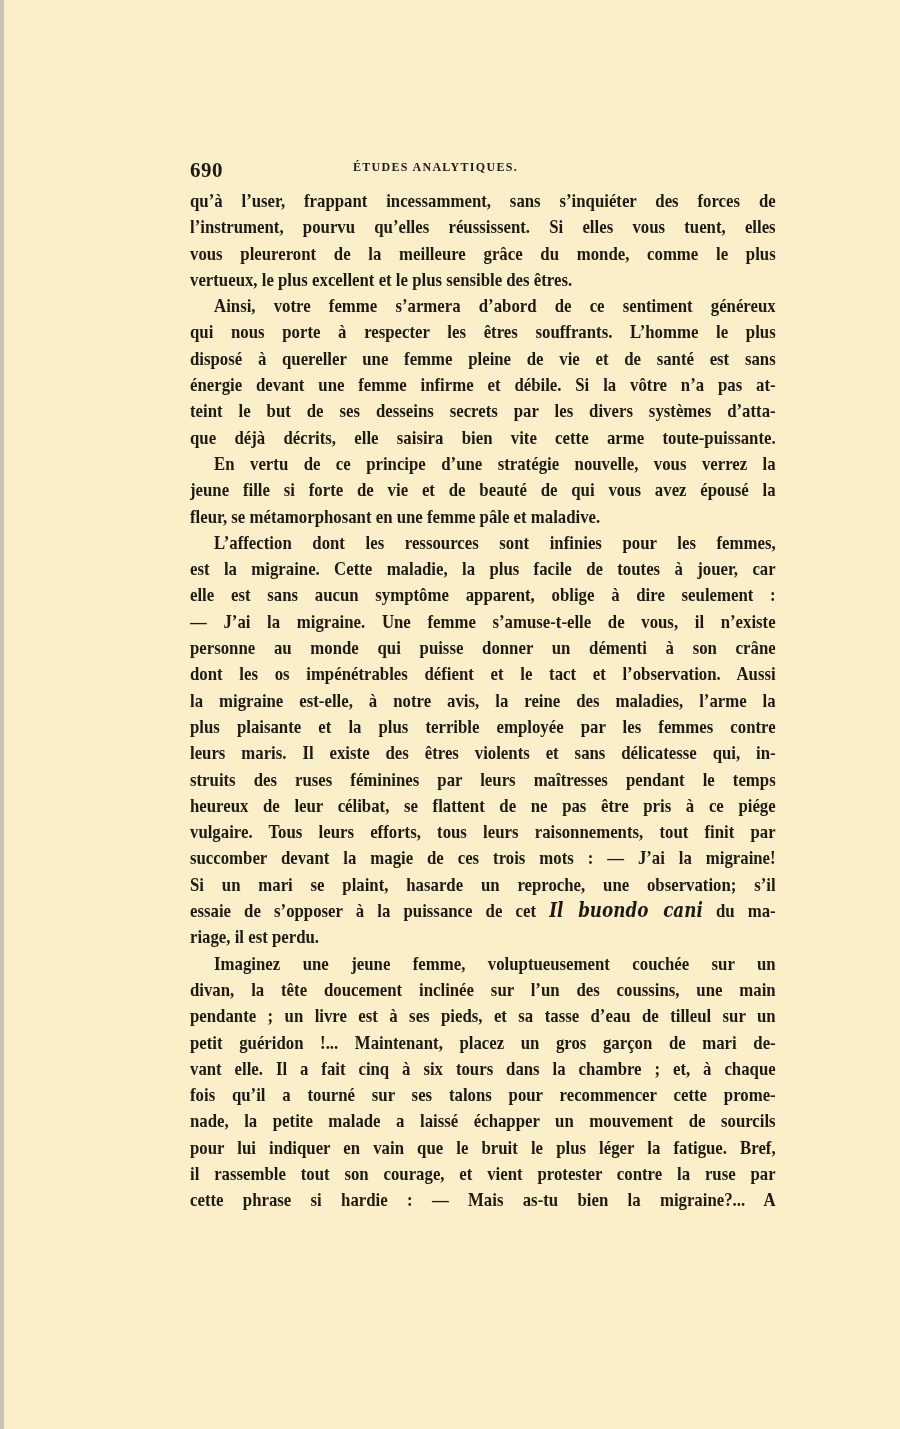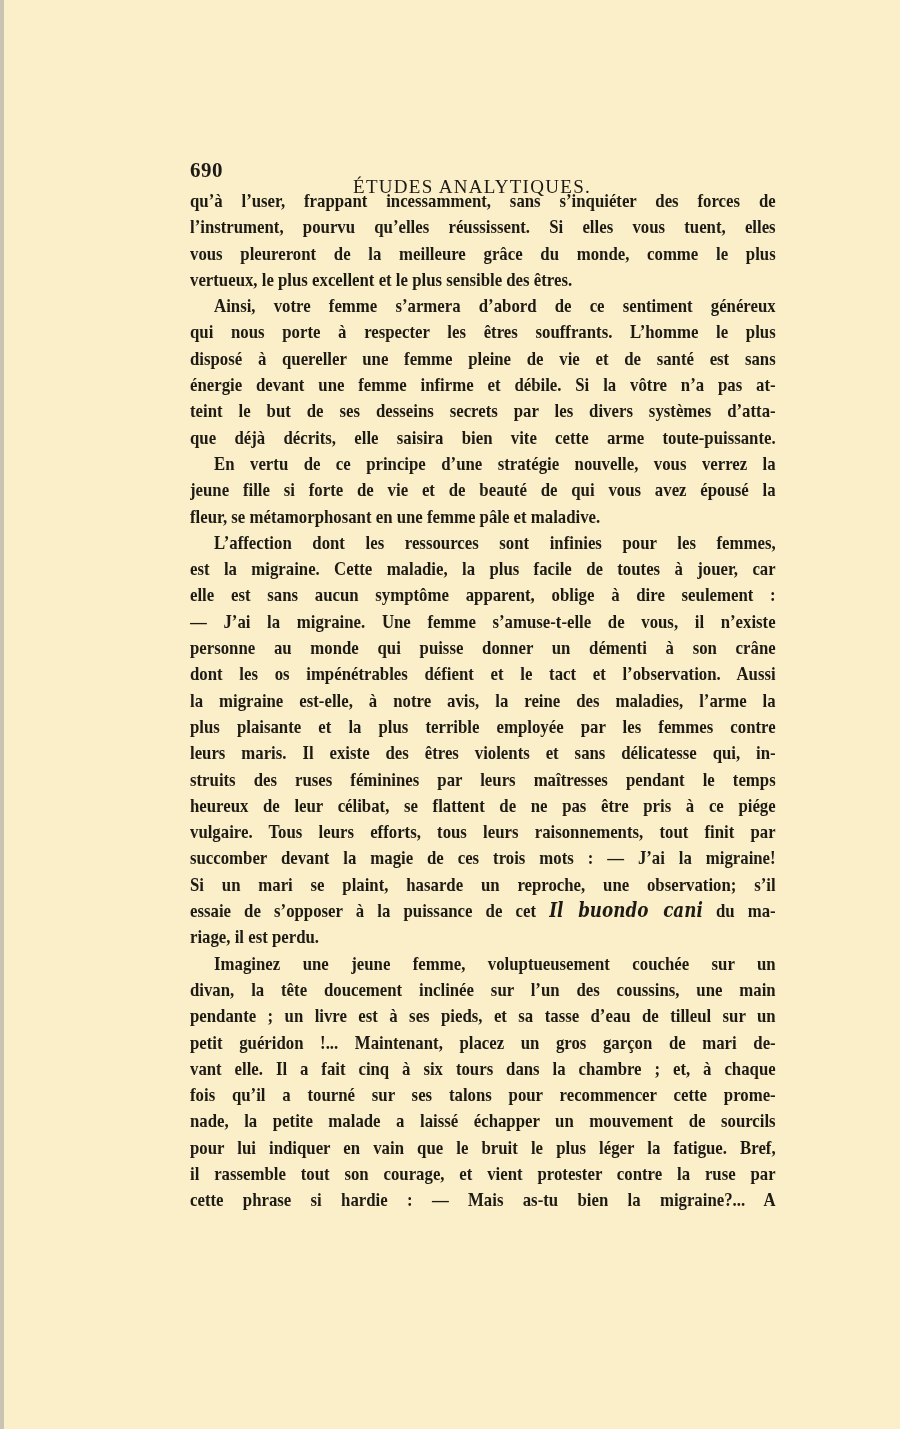--- a/index.html
+++ b/index.html
@@ -18,22 +18,22 @@
       position: absolute; left: 190px; top: 158px; width: 586px;
     }
     .running-head {
       position: relative; height: 28px;
     }
     .page-number {
       position: absolute; left: 0; top: 0;
       font-size: 21px; font-weight: bold; letter-spacing: 0.5px;
     }
     .running-title {
-      position: absolute; left: 163px; top: 18px;
-      font-size: 19px; font-weight: normal; letter-spacing: 1.3px;
+      position: absolute; left: 163px; top: 2px;
+      font-size: 12px; font-weight: bold; letter-spacing: 1.3px;
     }
     .body-text {
       margin-top: 2px;
       font-size: 19.5px;
       font-weight: bold;
       transform: scaleX(0.86);
       transform-origin: left top;
       width: 681px;
     }
     .line {

